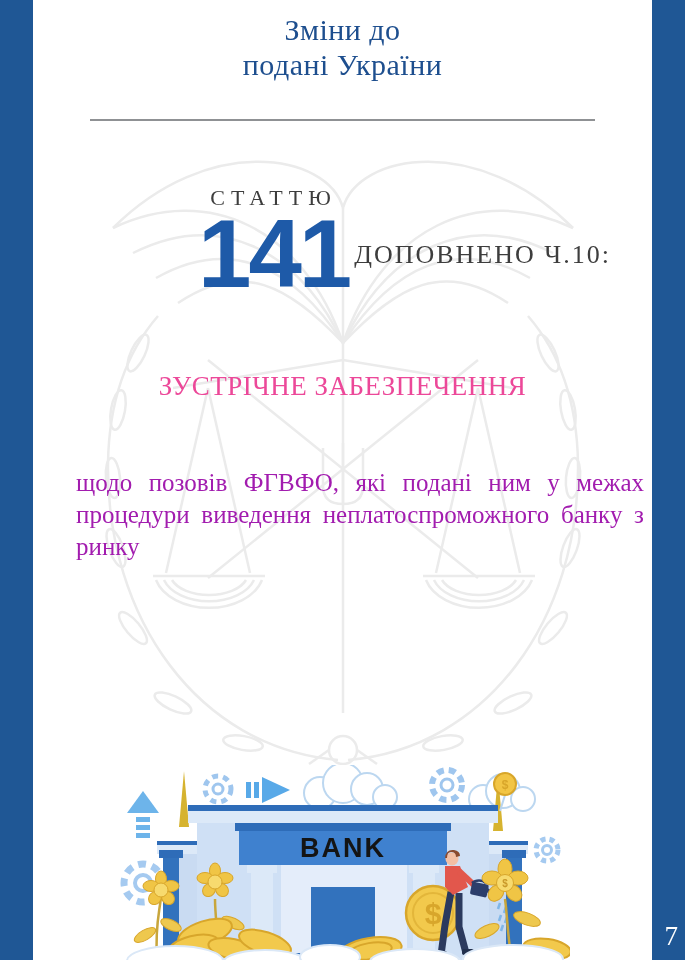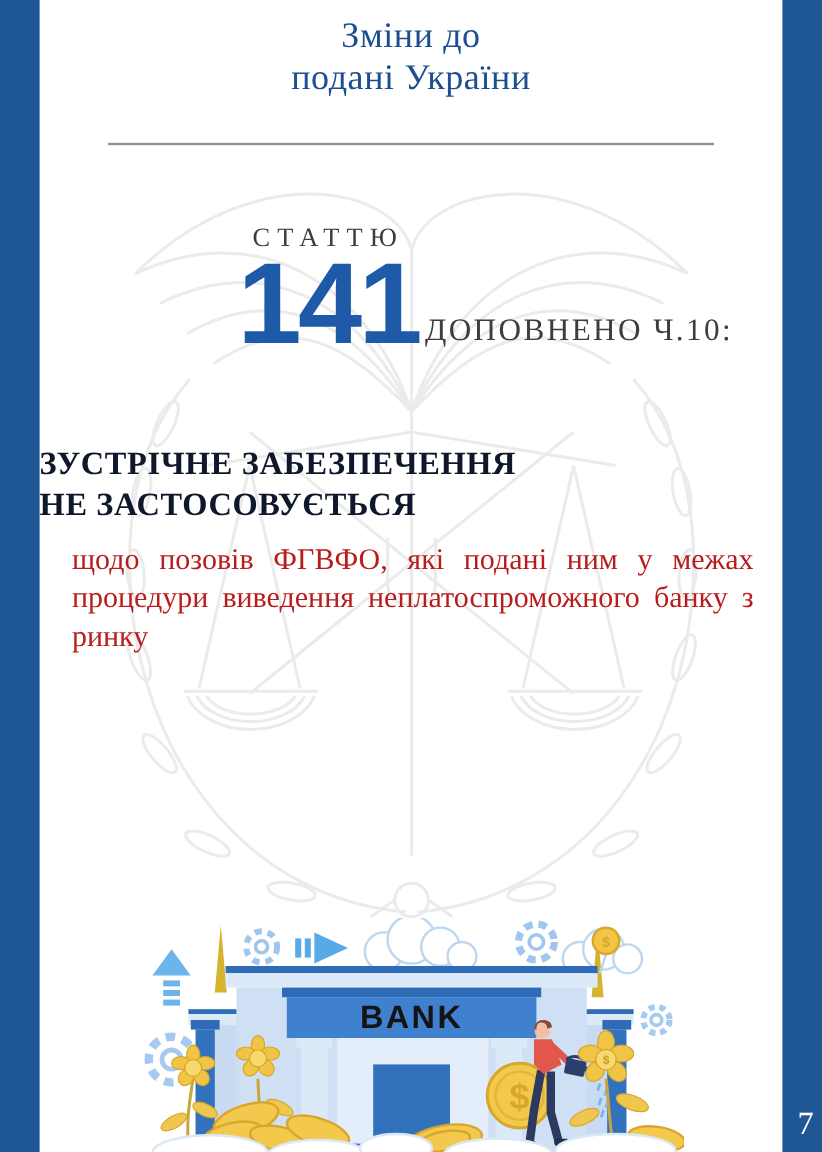--- a/index.html
+++ b/index.html
@@ -41,30 +41,30 @@
     font-size:22px;line-height:28px;letter-spacing:6px;color:#3d3d3d;
   }
   .article-number{
     font-family:"Liberation Sans", sans-serif;
     font-weight:bold;
     font-size:96px;line-height:84px;letter-spacing:-3px;
     color:#1e5aa8;
   }
   .article-suffix{
     font-size:26px;line-height:30px;letter-spacing:2px;
-    margin-top:76px;margin-left:5px;white-space:nowrap;color:#3d3d3d;
+    margin-top:56px;margin-left:5px;white-space:nowrap;color:#3d3d3d;
   }
   .highlight{
     position:absolute;left:33px;right:33px;top:369px;z-index:2;
-    text-align:left;color:#0f172a;font-weight:bold;
+    text-align:center;color:#ec4899;font-weight:normal;
     font-size:27px;line-height:34px;letter-spacing:0.5px;
   }
   .body-text{
     position:absolute;left:60px;top:451px;width:568px;z-index:2;
-    margin:0;color:#b91c1c;font-size:25px;line-height:32px;
+    margin:16px;color:#a21caf;font-size:25px;line-height:32px;
     text-align:justify;
   }
   .illustration{
     position:absolute;left:115px;top:765px;z-index:3;
   }
 </style>
 </head>
 <body>
 
 <div class="page">
@@ -137,21 +137,20 @@
   <section class="article">
     <div class="article-col">
       <div class="article-label">СТАТТЮ</div>
       <div class="article-number">141</div>
     </div>
     <div class="article-suffix">ДОПОВНЕНО Ч.10:</div>
   </section>
 
   <section class="highlight">
     <div>ЗУСТРІЧНЕ ЗАБЕЗПЕЧЕННЯ</div>
-    <div>НЕ ЗАСТОСОВУЄТЬСЯ</div>
   </section>
 
   <p class="body-text">щодо позовів ФГВФО, які подані ним у межах процедури виведення неплатоспроможного банку з ринку</p>
 
   <svg class="illustration" width="455" height="195" viewBox="0 0 455 195">
 
     <g>
       <g fill="#ffffff" stroke="#bcd7f0" stroke-width="2">
         <circle cx="205" cy="28" r="16"></circle>
           <circle cx="228" cy="18" r="20"></circle>

